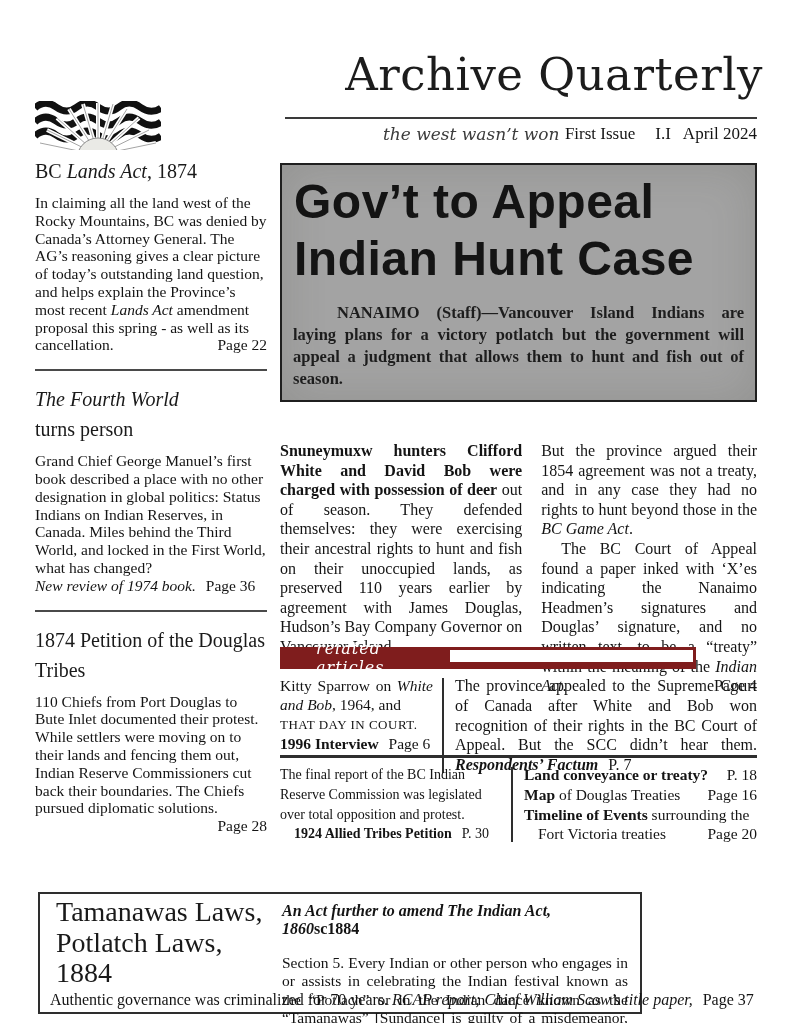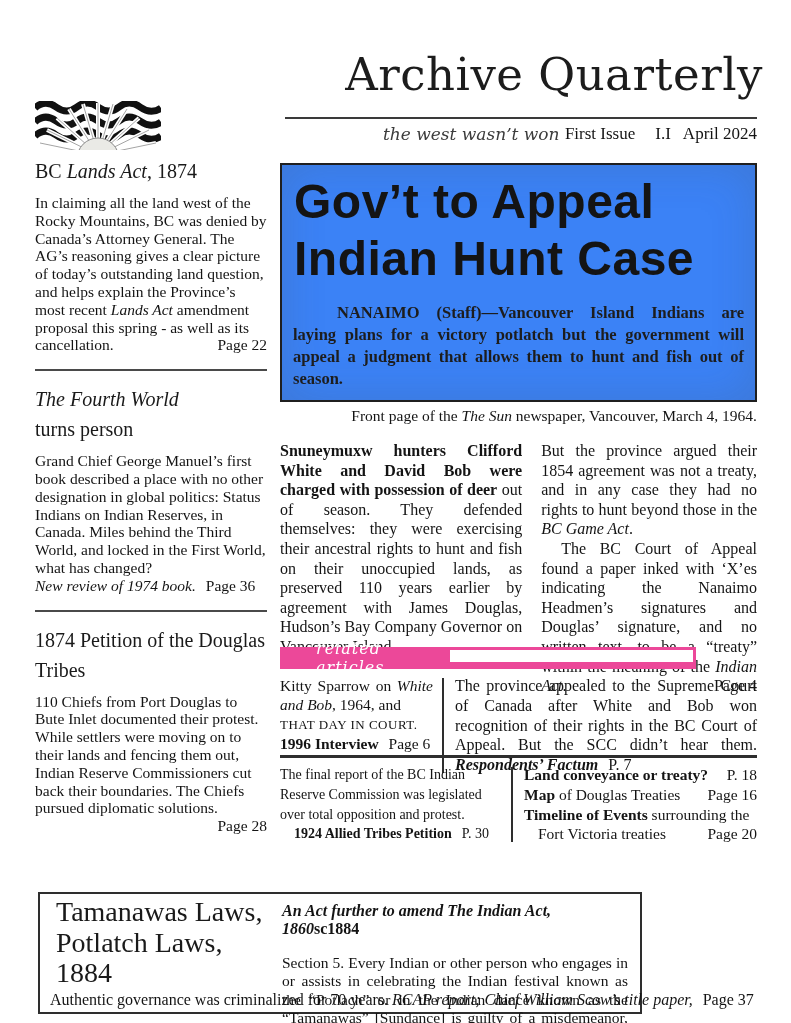--- a/index.html
+++ b/index.html
@@ -26,36 +26,36 @@
   .flag{position:absolute;left:35px;top:101px;width:126px;height:49px;}
 
   
   .left-col{position:absolute;left:35px;top:156px;width:232px;}
   .left-col h2{font-size:20px;line-height:30px;font-weight:400;margin:0 0 8px 0;color:#1a1a1a;}
   .sec-body{margin:0;font-size:15.5px;line-height:17.8px;}
   .secrule{border:none;border-top:2px solid #4a4a4a;margin:15px 0 13px 0;}
 
   
   .clipping{position:absolute;left:280px;top:163px;width:477px;height:239px;box-sizing:border-box;
-       border:2px solid #1f1f1f;background:#3b82f6;box-shadow:inset 0 0 45px rgba(70,70,60,.18);}
+       border:2px solid #1f1f1f;background:#a3a3a3;box-shadow:inset 0 0 45px rgba(70,70,60,.18);}
   .clip-headline{font-family:"Liberation Sans",sans-serif;font-weight:700;font-size:48px;
        line-height:57px;color:#141414;padding:8px 0 0 12px;letter-spacing:0.5px;}
   .clip-body{margin:15px 11px 0 11px;font-size:16.5px;line-height:22px;font-weight:600;
        text-align:justify;text-indent:44px;word-spacing:3.5px;color:#1d1d1d;}
   .clip-caption{position:absolute;left:280px;top:407px;width:477px;text-align:right;font-size:15.5px;}
 
   
   .article{position:absolute;left:280px;top:441px;width:477px;display:flex;gap:11px;}
   .acol1{width:248px;margin-right:8px;}
   .acol2{width:221px;}
   .article p{margin:0;text-align:justify;font-size:16px;line-height:19.6px;}
   .article p.indented{text-indent:20px;}
 
   
-  .related-bar{position:absolute;left:280px;top:647px;width:416px;height:22px;background:#ec4899;}
+  .related-bar{position:absolute;left:280px;top:647px;width:416px;height:22px;background:#7f1d1d;}
   .bar-label{position:absolute;left:0;top:0;bottom:0;width:168px;color:#ffffff;font-style:italic;
        font-size:16px;display:flex;align-items:center;padding-left:36px;box-sizing:border-box;
        font-family:"DejaVu Serif",serif;letter-spacing:1px;}
   .bar-inset{position:absolute;left:170px;right:3px;top:3px;bottom:7px;background:#ffffff;}
 
   .related-row1{position:absolute;left:280px;top:676px;width:477px;display:flex;}
   .r1-left{width:153px;font-size:15.5px;line-height:19.4px;}
   .r1-left .just{margin:0;text-align:justify;}
   .caps{font-size:13px;letter-spacing:.5px;}
   .vdiv{border-left:2px solid #2e2e2e;margin:2px 11px 2px 9px;}
@@ -149,21 +149,20 @@
     </section>
   </div>
 
   <div class="clipping">
     <div class="clip-headline">
       <div>Gov’t to Appeal</div>
       <div>Indian Hunt Case</div>
     </div>
     <p class="clip-body">NANAIMO (Staff)—Vancouver Island Indians are laying plans for a victory potlatch but the government will appeal a judgment that allows them to hunt and fish out of season.</p>
   </div>
-  <div class="clip-caption"><span>Front page of the </span><span class="it">The Sun</span><span> newspaper, Vancouver, March 4, 1964.</span></div>
 
   <div class="article">
     <div class="acol1">
       <p><span class="b">Snuneymuxw hunters Clifford White and David Bob were charged with possession of deer</span><span> out of season. They defended themselves: they were exercising their ancestral rights to hunt and fish on their unoccupied lands, as preserved 110 years earlier by agreement with James Douglas, Hudson’s Bay Company Governor on Vancouver Island.</span></p>
     </div>
     <div class="acol2">
       <p><span>But the province argued their 1854 agreement was not a treaty, and in any case they had no rights to hunt beyond those in the </span><span class="it">BC Game Act</span><span>.</span></p>
       <p class="indented"><span>The BC Court of Appeal found a paper inked with ‘X’es indicating the Nanaimo Headmen’s signatures and Douglas’ signature, and no written text, to be a “treaty” within the meaning of the </span><span class="it">Indian Act</span><span>.</span><span class="pgref">Page 4</span></p>
     </div>
   </div>

